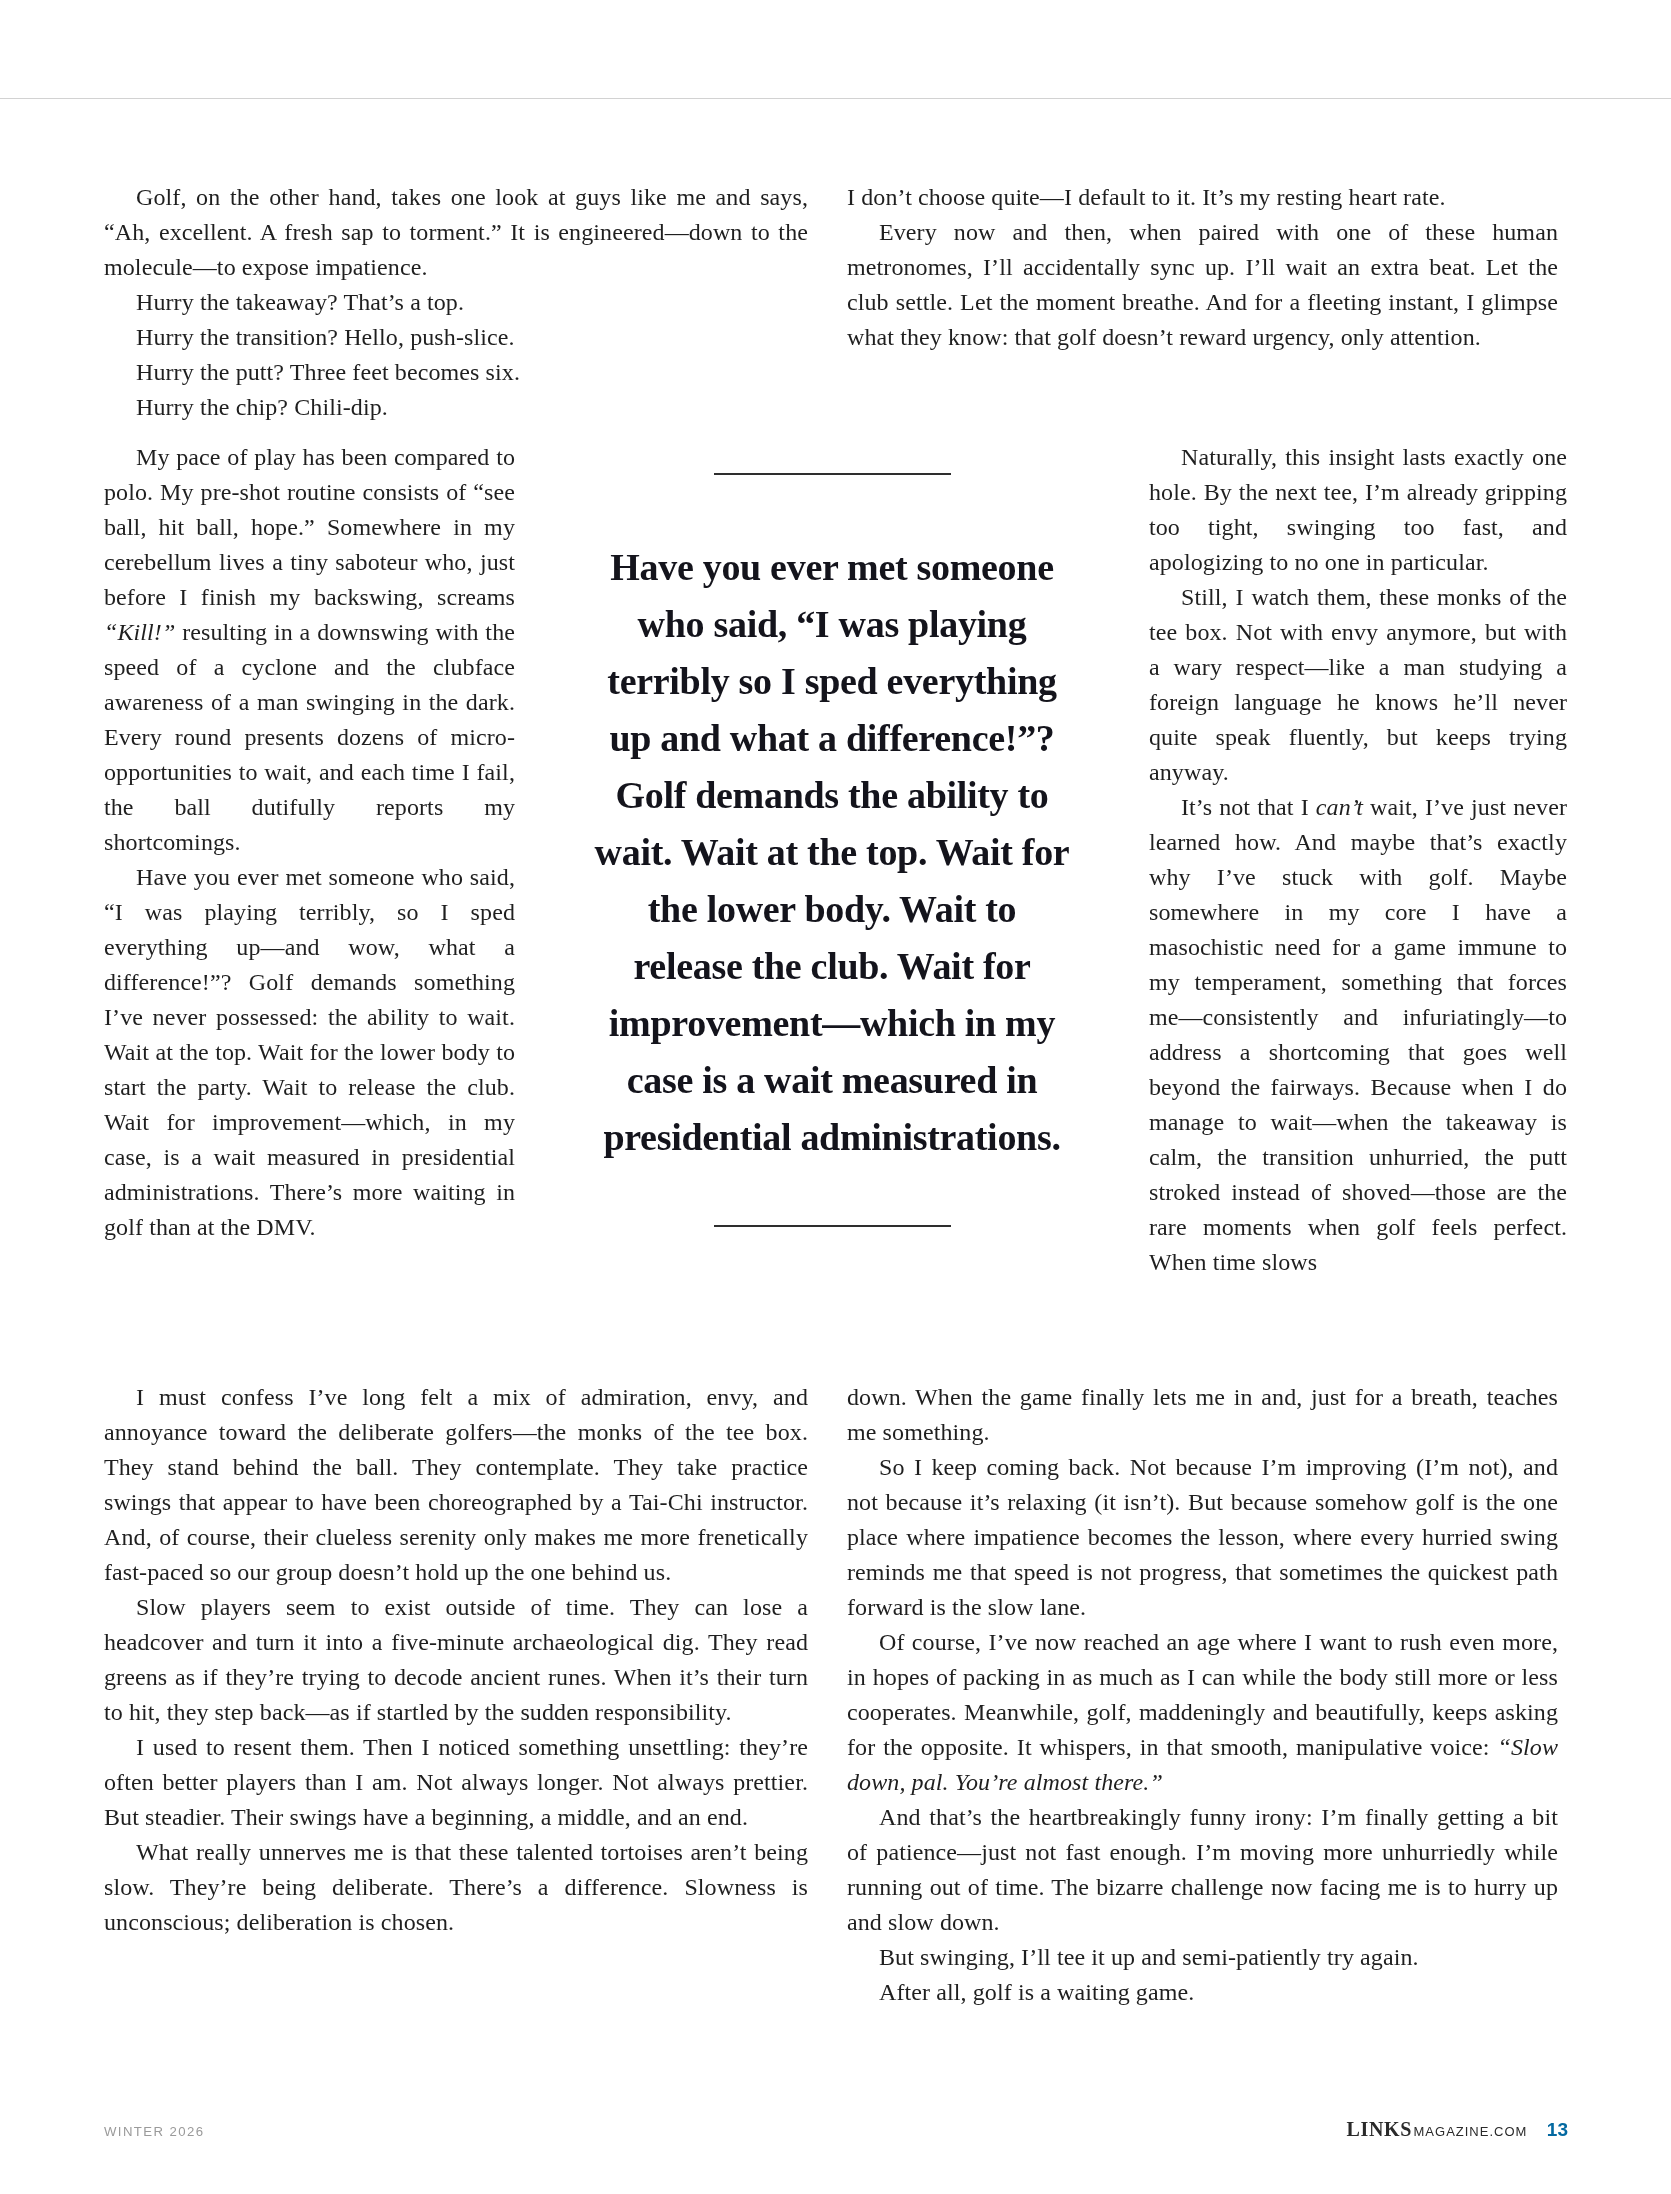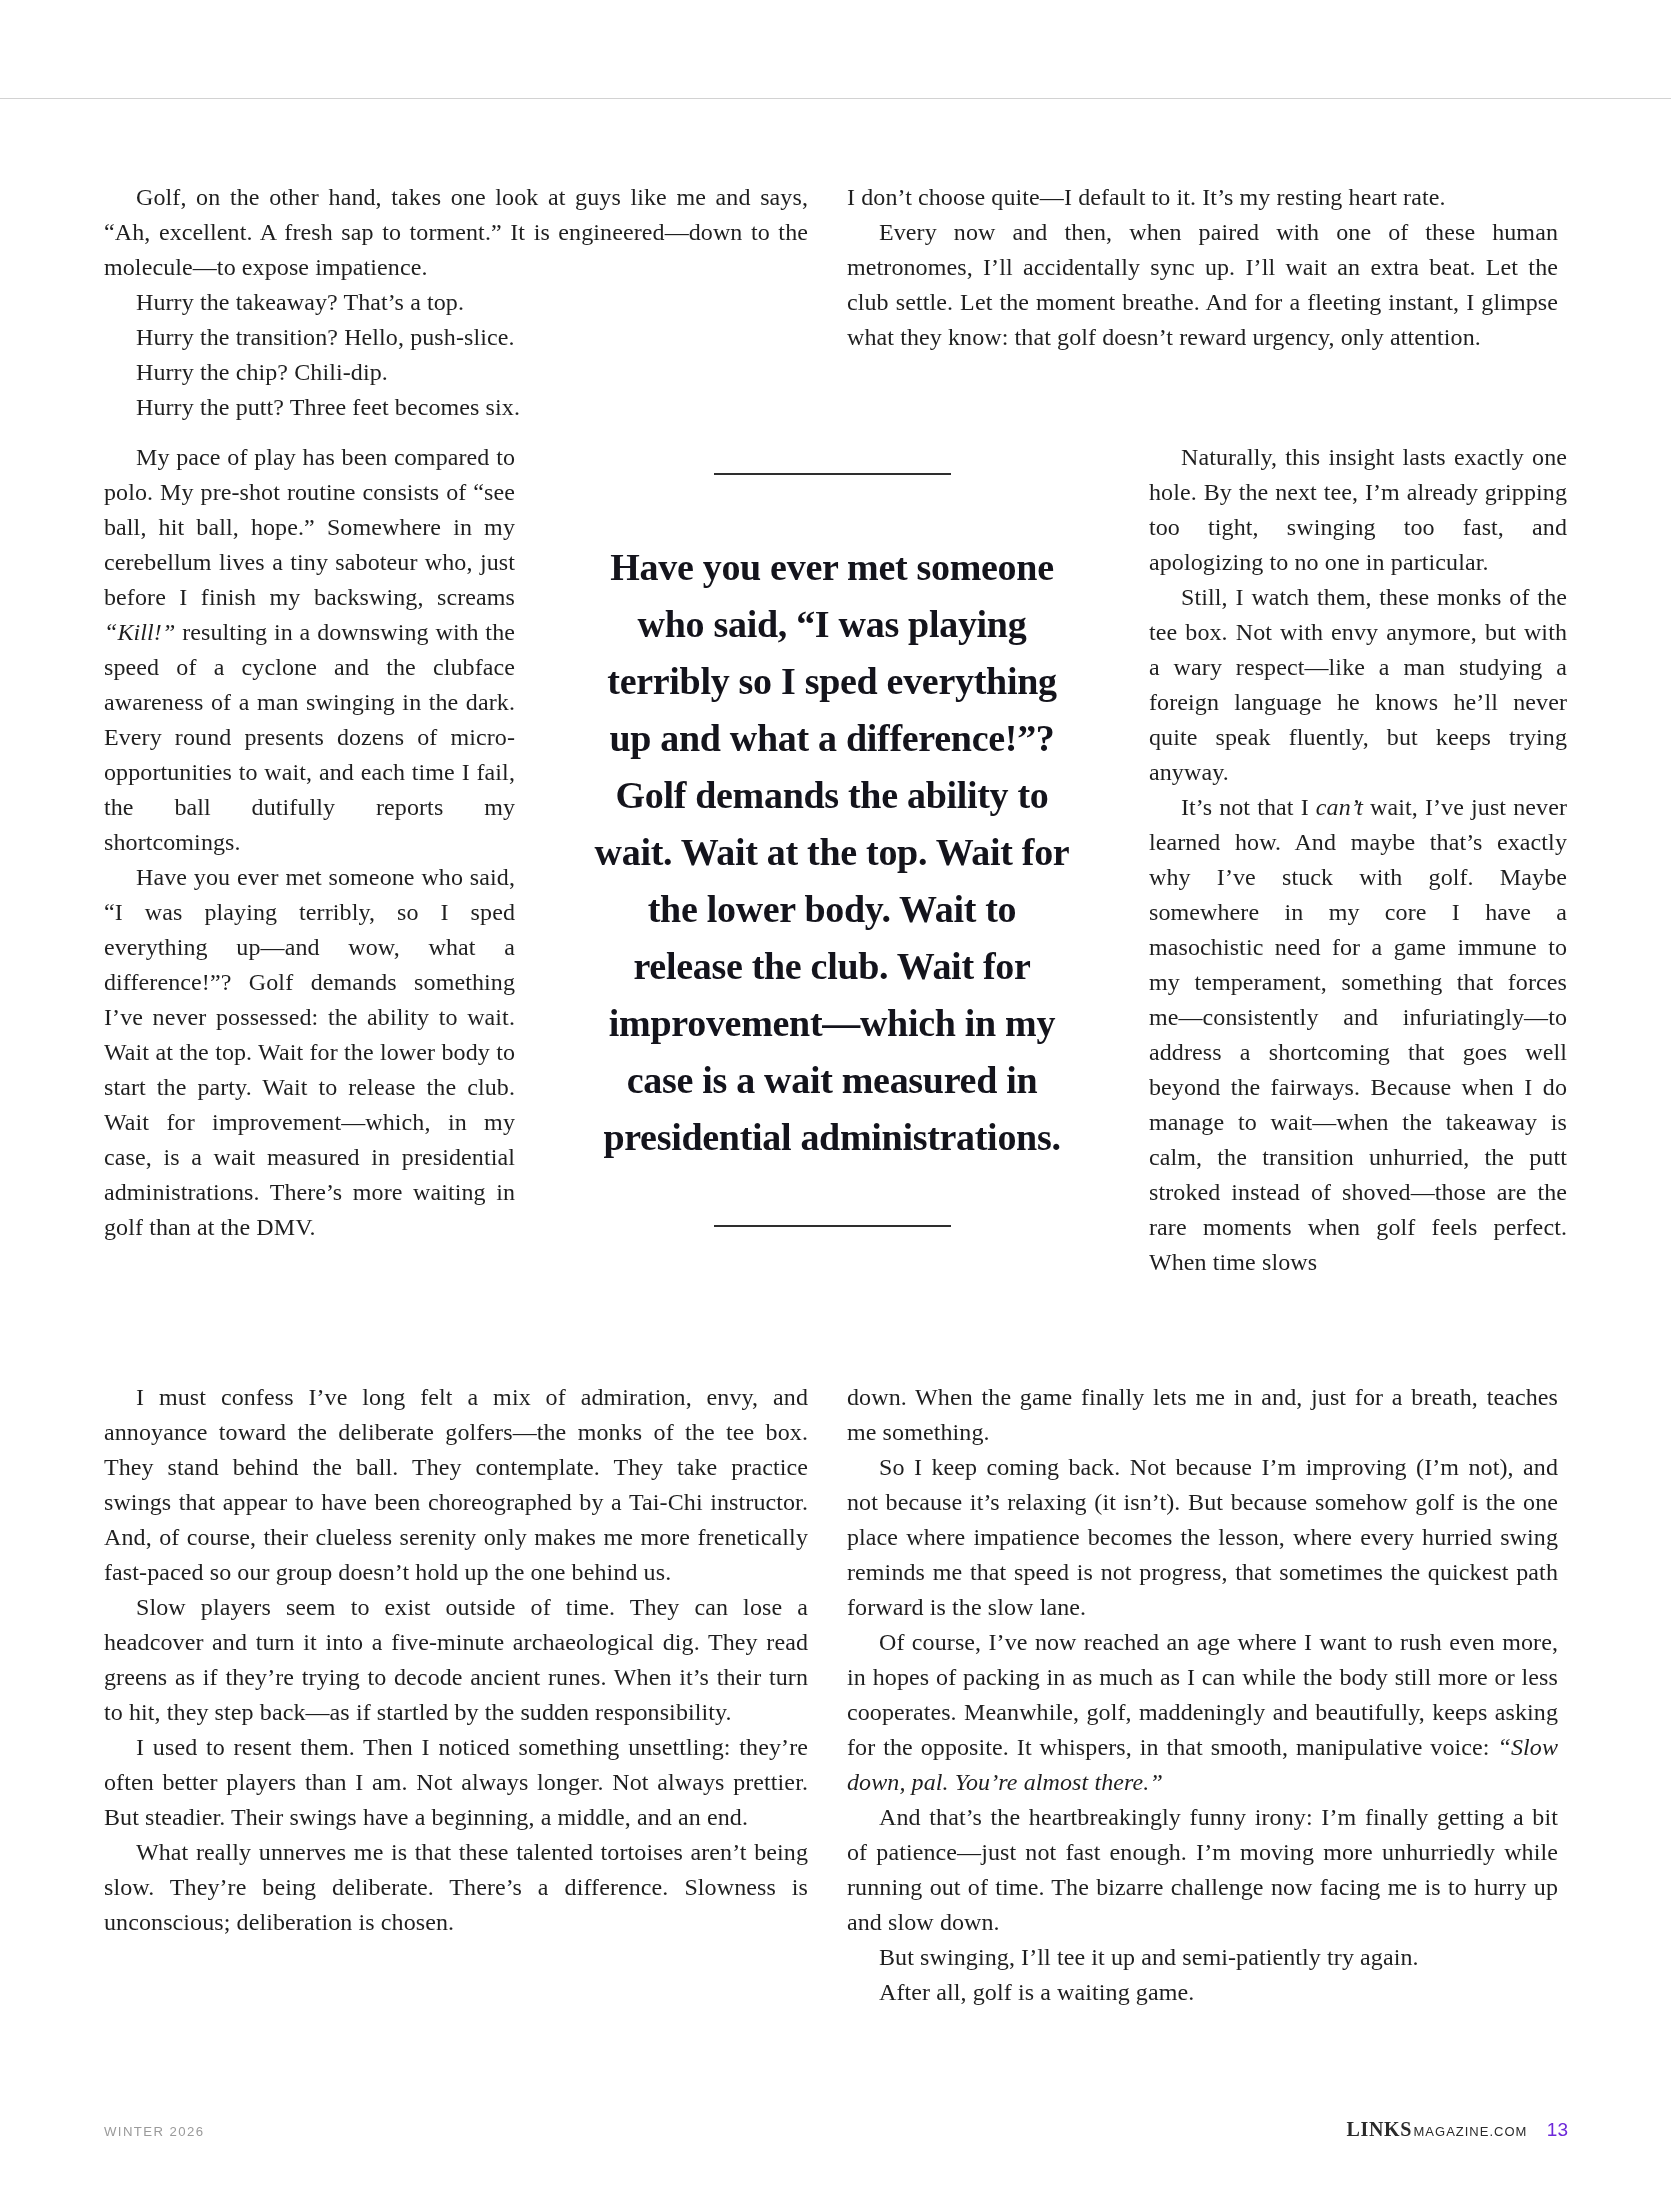--- a/index.html
+++ b/index.html
@@ -110,41 +110,41 @@
   .footer-domain {
     font-family: "Liberation Sans", sans-serif;
     font-size: 13px;
     letter-spacing: 1px;
     color: #2a2a2a;
     margin-left: 1.4px;
   }
   .footer-pagenum {
     font-family: "Liberation Sans", sans-serif;
     font-size: 19px;
-    font-weight: 400;
-    color: #6d28d9;
+    font-weight: 700;
+    color: #0369a1;
     margin-left: 19.5px;
   }
 </style>
 </head>
 <body>
 
 <div class="page">
 
   <div class="top-rule"></div>
 
   <div class="content">
 
     <div class="band-top">
       <div class="col">
           <p class="para indent"><span>Golf, on the other hand, takes one look at guys like me and says, “Ah, excellent. A fresh sap to torment.” It is engineered—down to the molecule—to expose impatience.</span></p>
           <p class="para indent"><span>Hurry the takeaway? That’s a top.</span></p>
           <p class="para indent"><span>Hurry the transition? Hello, push-slice.</span></p>
+          <p class="para indent"><span>Hurry the putt? Three feet becomes six.</span></p>
           <p class="para indent"><span>Hurry the chip? Chili-dip.</span></p>
-          <p class="para indent"><span>Hurry the putt? Three feet becomes six.</span></p>
         </div>
       <div class="col">
           <p class="para"><span>I don’t choose quite—I default to it. It’s my resting heart rate.</span></p>
           <p class="para indent"><span>Every now and then, when paired with one of these human metronomes, I’ll accidentally sync up. I’ll wait an extra beat. Let the club settle. Let the moment breathe. And for a fleeting instant, I glimpse what they know: that golf doesn’t reward urgency, only attention.</span></p>
         </div>
     </div>
 
     <div class="band-mid">
       <div class="col">
           <p class="para indent"><span>My pace of play has been compared to polo. My pre-shot routine consists of “see ball, hit ball, hope.” Somewhere in my cerebellum lives a tiny saboteur who, just before I finish my backswing, screams </span><em>“Kill!”</em><span> resulting in a downswing with the speed of a cyclone and the clubface awareness of a man swinging in the dark. Every round presents dozens of micro-opportunities to wait, and each time I fail, the ball dutifully reports my shortcomings.</span></p>

